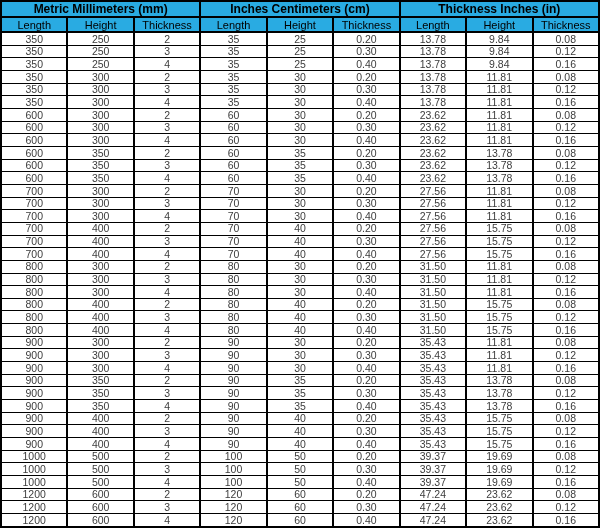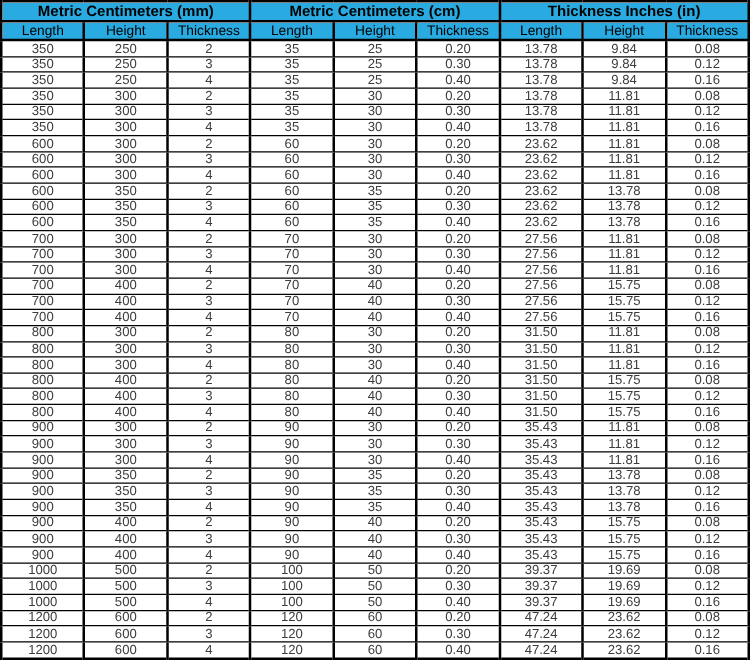--- a/index.html
+++ b/index.html
@@ -53,22 +53,22 @@
     font-size: 10.5px;
     line-height: 1;
   }
 </style>
 </head>
 <body>
 
 <table class="conv">
   <thead>
     <tr class="group-row">
-      <th colspan="3">Metric Centimeters (mm)</th>
-      <th colspan="3">Metric Centimeters (cm)</th>
+      <th colspan="3">Metric Millimeters (mm)</th>
+      <th colspan="3">Inches Centimeters (cm)</th>
       <th colspan="3">Thickness Inches (in)</th>
     </tr>
     <tr class="sub-row">
       <th>Length</th>
       <th>Height</th>
       <th>Thickness</th>
       <th>Length</th>
       <th>Height</th>
       <th>Thickness</th>
       <th>Length</th>

